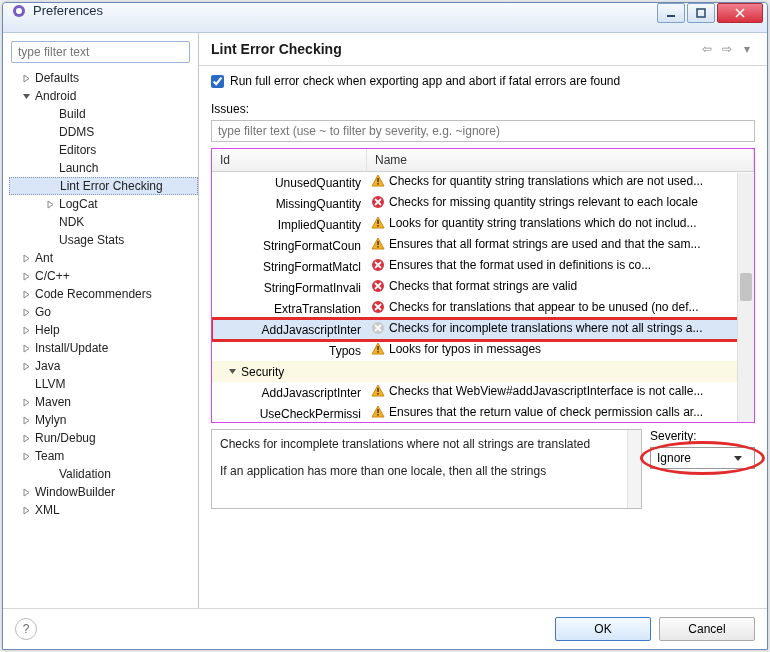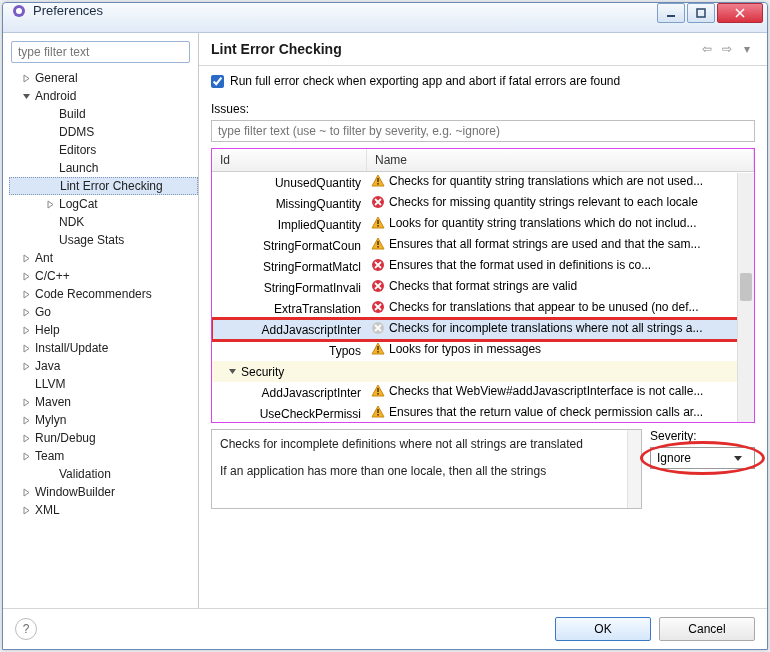--- a/index.html
+++ b/index.html
@@ -103,21 +103,21 @@
   <div class="body-split">
     <div class="sidebar">
       <input class="filter-input" placeholder="type filter text" style="">
       <div class="tree" id="tree">
           <div class="tree-item d1">
             <span class="tw">
               <svg viewBox="0 0 9 9">
                 <path d="M2 1 L7 4.5 L2 8 Z" fill="none" stroke="#888"></path>
               </svg>
             </span>
-            <span class="lbl">General</span>
+            <span class="lbl">Defaults</span>
           </div>
           <div class="tree-item d1">
             <span class="tw">
               <svg viewBox="0 0 9 9">
                 <path d="M1 2 L8 2 L4.5 7 Z" fill="#555"></path>
               </svg>
             </span>
             <span class="lbl">Android</span>
           </div>
           <div class="tree-item d2">
@@ -421,21 +421,21 @@
                 </div>
               </div>
             </div>
           <div class="vscroll">
               <div class="vthumb"></div>
             </div>
         </div>
 
         <div class="desc-split">
           <div class="desc-box">
-            <div>Checks for incomplete definitions where not all strings are translated</div>
+            <div>Checks for incomplete translations where not all strings are translated</div>
             <div style="height:10px"></div>
             <div>If an application has more than one locale, then all the strings</div>
             <div class="desc-scroll"></div>
           </div>
           <div class="sev-col">
             <label>Severity:</label>
             <div class="sev-ellipse">
               <div class="select">
                 <span>Ignore</span>
                 <span class="arrow"></span>

